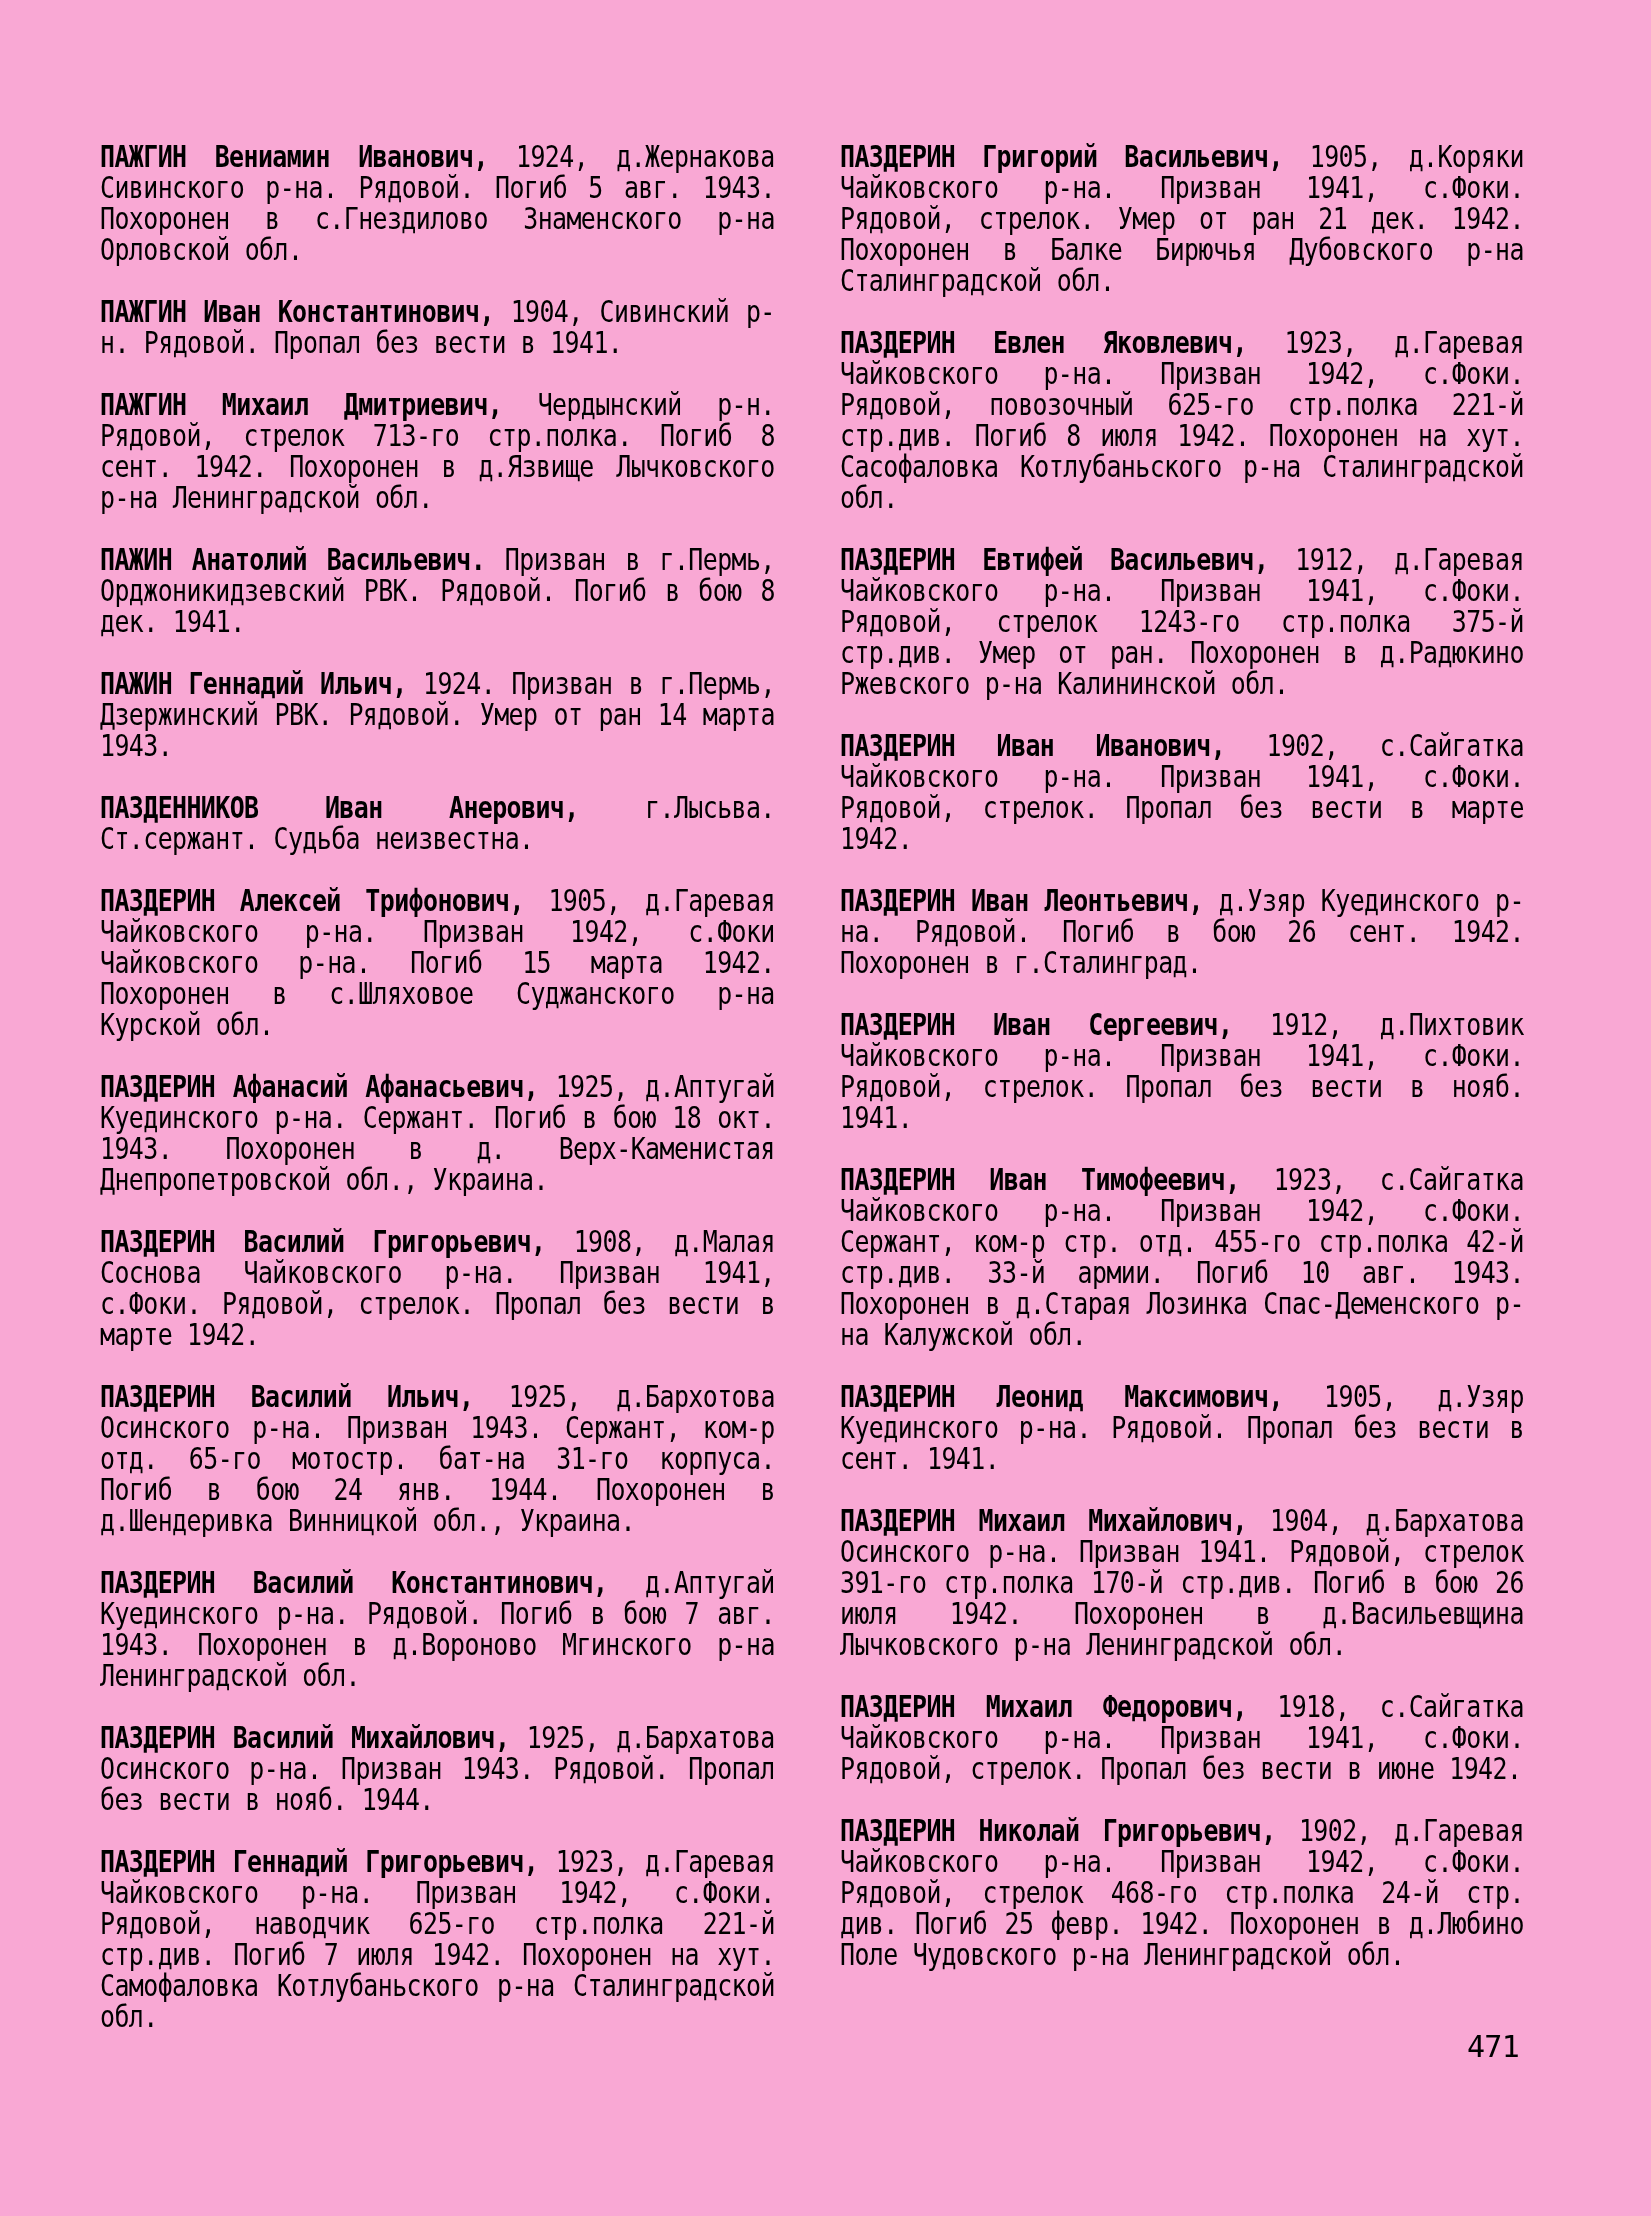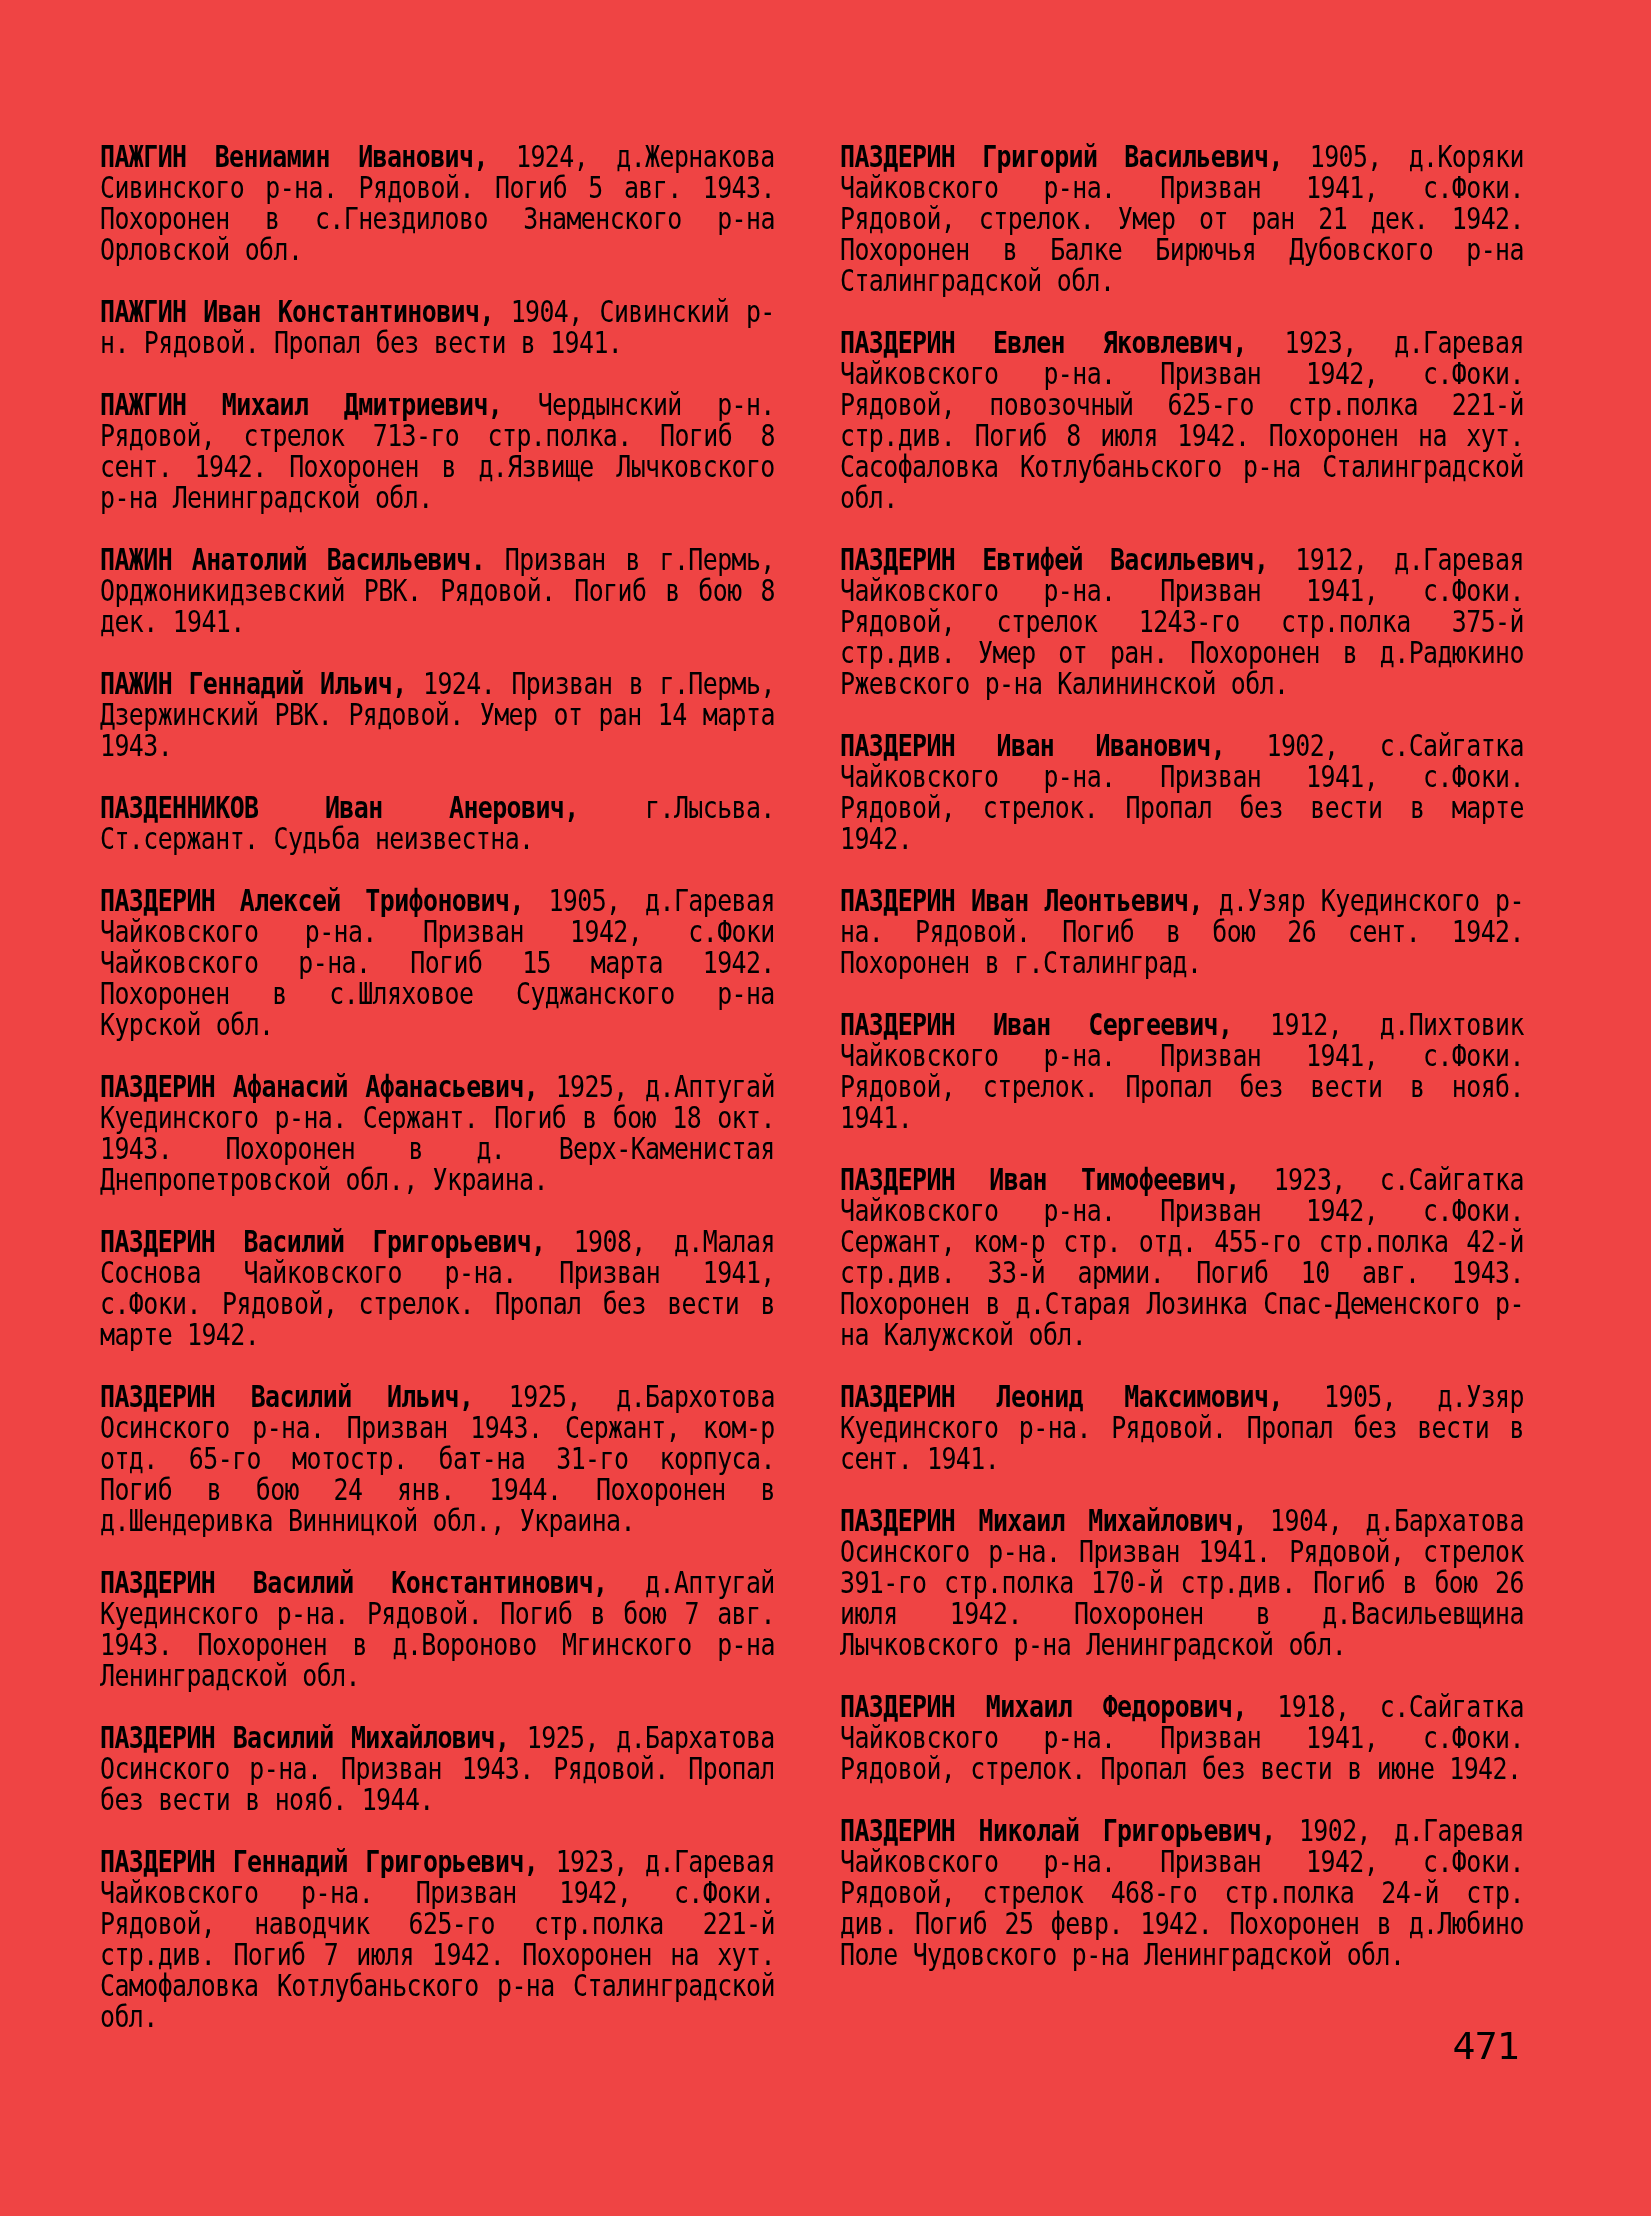--- a/index.html
+++ b/index.html
@@ -12,21 +12,21 @@
     height: 2216px;
     background: #ffffff;
     position: relative;
     overflow: hidden;
     font-family: "DejaVu Sans Mono", "Liberation Mono", monospace;
     color: #000;
   }
   .page {
     position: absolute;
     inset: 0;
-    background: #ef4444;
+    background: #f9a8d4;
   }
   
   .col {
     position: absolute;
     top: 141px;
     transform: scaleX(0.83);
     transform-origin: top left;
   }
   .col-left  { left: 100px;  width: 813px; }
   .col-right { left: 840px; width: 824px; }
@@ -37,21 +37,21 @@
     text-align: justify;
     letter-spacing: -0.7px;
     word-spacing: 0.7px;
   }
   .entry:last-child { margin-bottom: 0; }
   .entry-name { font-weight: 700; }
   .page-number {
     position: absolute;
     top: 2031px;
     right: 133px;
-    font-size: 38px;
+    font-size: 30px;
     line-height: 31px;
     letter-spacing: -0.7px;
   }
 </style>
 </head>
 <body>
 
 <div class="page">
   <div class="col col-left" id="col-left">
       <p class="entry"><b class="entry-name">ПАЖГИН Вениамин Иванович,</b> <span class="entry-details">1924, д.Жернакова Сивинского р-на. Рядовой. Погиб 5 авг. 1943. Похоронен в с.Гнездилово Знаменского р-на Орловской обл.</span></p>

